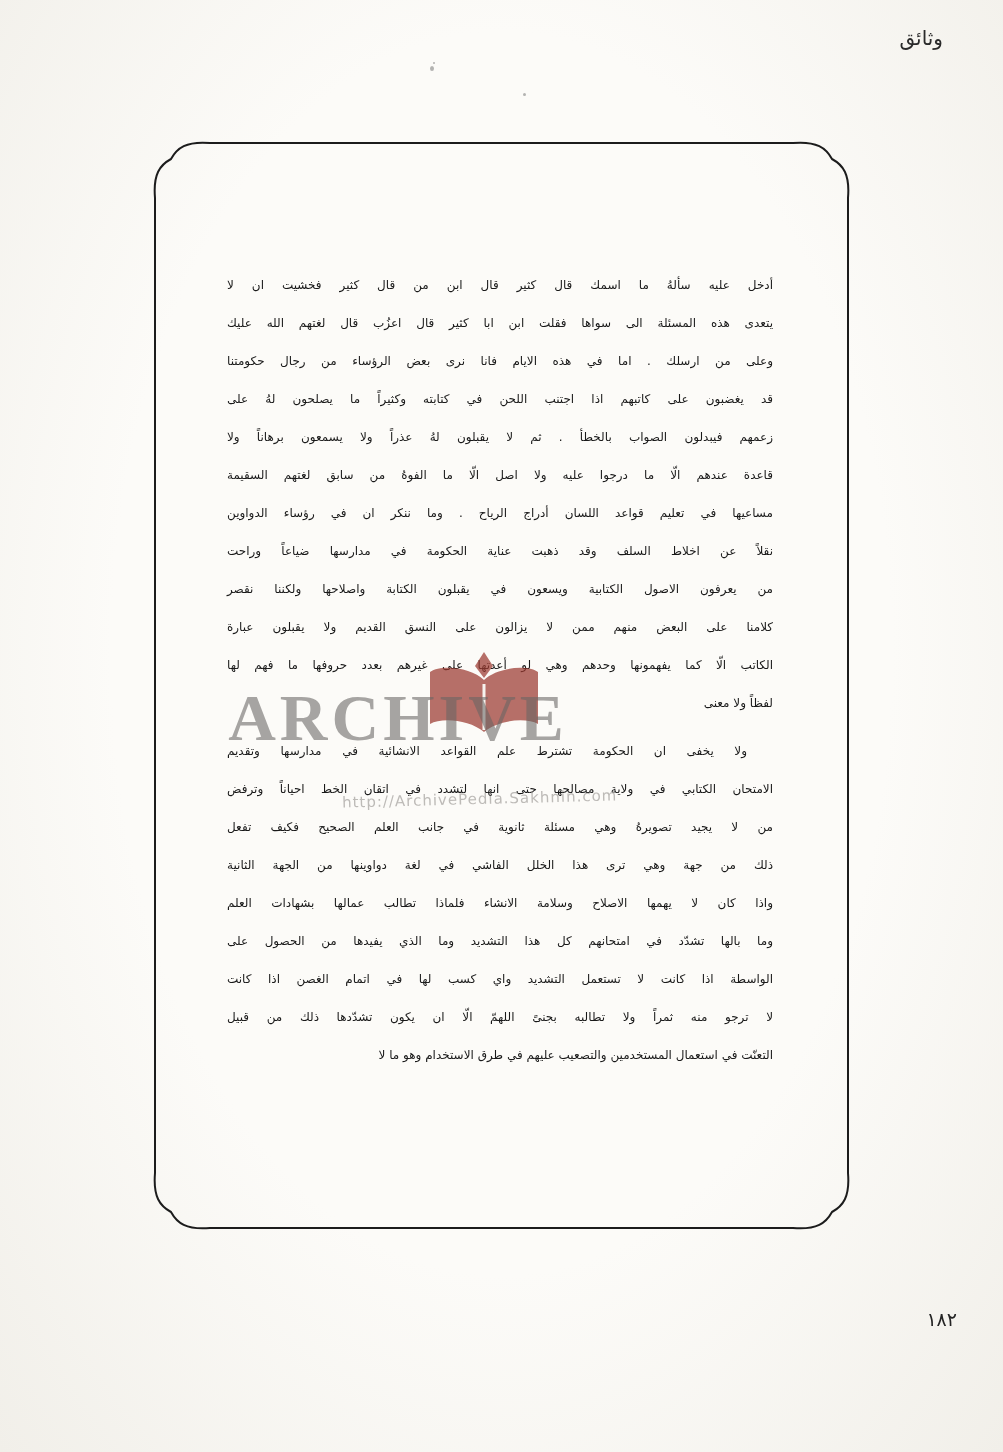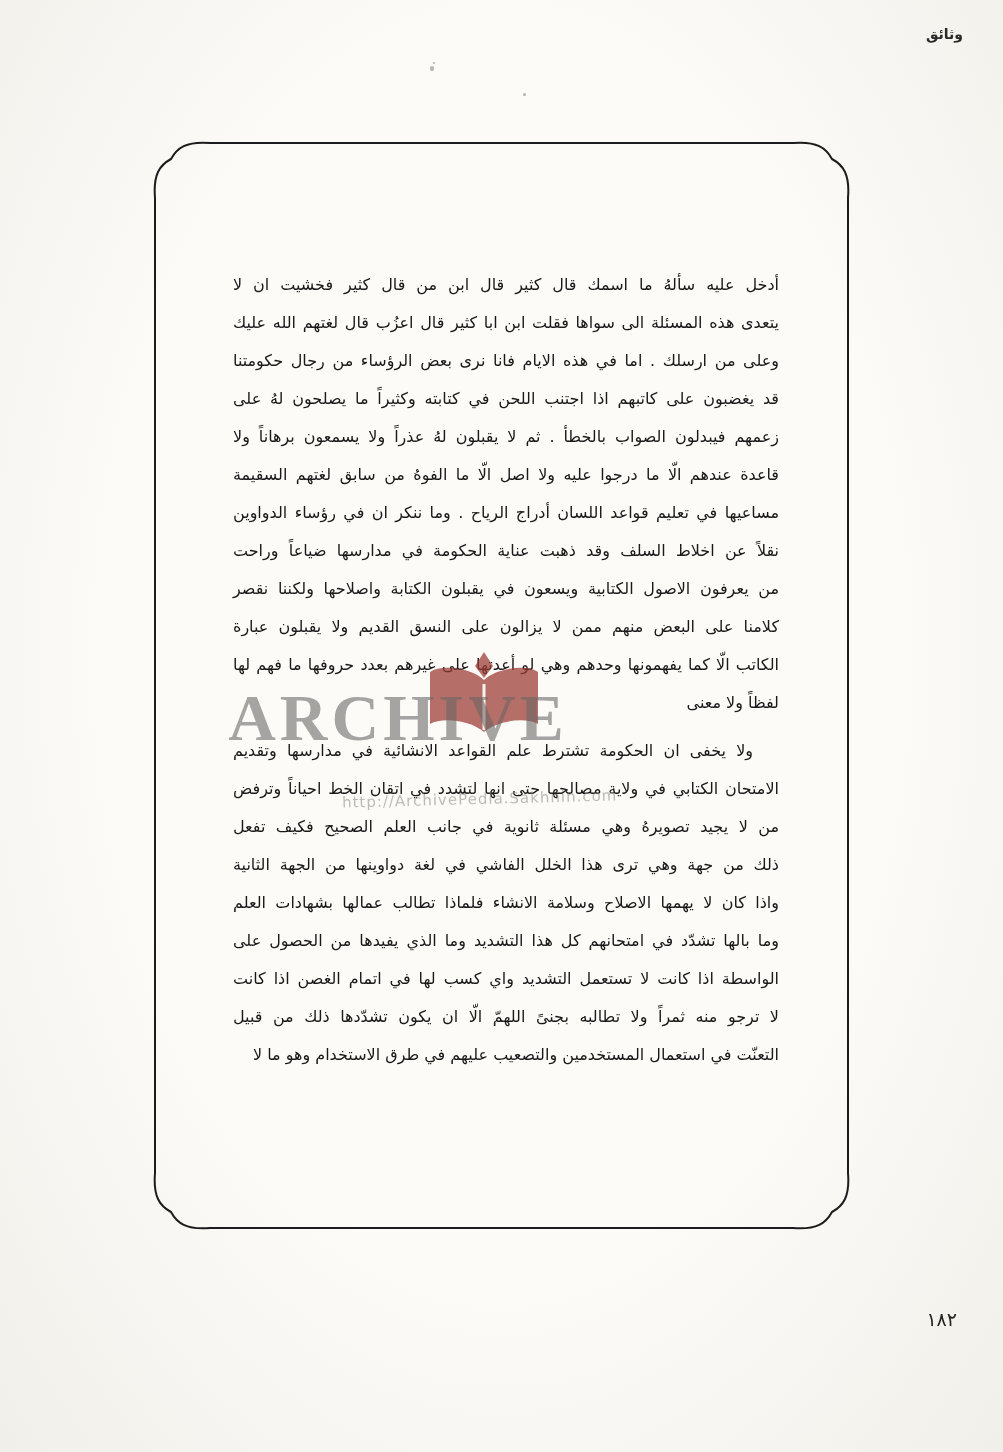--- a/index.html
+++ b/index.html
@@ -6,28 +6,28 @@
   body{
     width:1003px;height:1452px;position:relative;overflow:hidden;
     background:#f4f2ed;
     font-family:"DejaVu Sans", sans-serif;
   }
   .scan{
     position:absolute;inset:0;
     background:radial-gradient(ellipse at 50% 45%, #fcfbf8 55%, #f1efe9 100%);
   }
   .corner-label{
-    position:absolute;top:26px;right:40px;
-    font-size:14px;color:#2a2a2a;direction:rtl;font-weight:bold;
+    position:absolute;top:26px;right:60px;
+    font-size:20px;color:#2a2a2a;direction:rtl;
   }
   .frame{position:absolute;left:150px;top:138px;overflow:visible;}
   .doc-body{
-    position:absolute;left:233px;top:266px;width:546px;
+    position:absolute;left:227px;top:266px;width:546px;
     direction:rtl;text-align:right;
-    font-size:16px;line-height:38px;color:#191919;
+    font-size:12px;line-height:38px;color:#191919;
     z-index:1;
   }
   .paragraph + .paragraph{margin-top:10px;}
   .paragraph:nth-child(2) .line:first-child{padding-right:26px;}
   .line{text-align-last:justify;white-space:normal;}
   .line-last{text-align-last:right;}
   .wm{position:absolute;inset:0;pointer-events:none;z-index:2;}
   .wm-logo{position:absolute;left:424px;top:648px;opacity:.72;}
   .wm-title{
     position:absolute;left:0;top:680px;width:796px;text-align:center;

